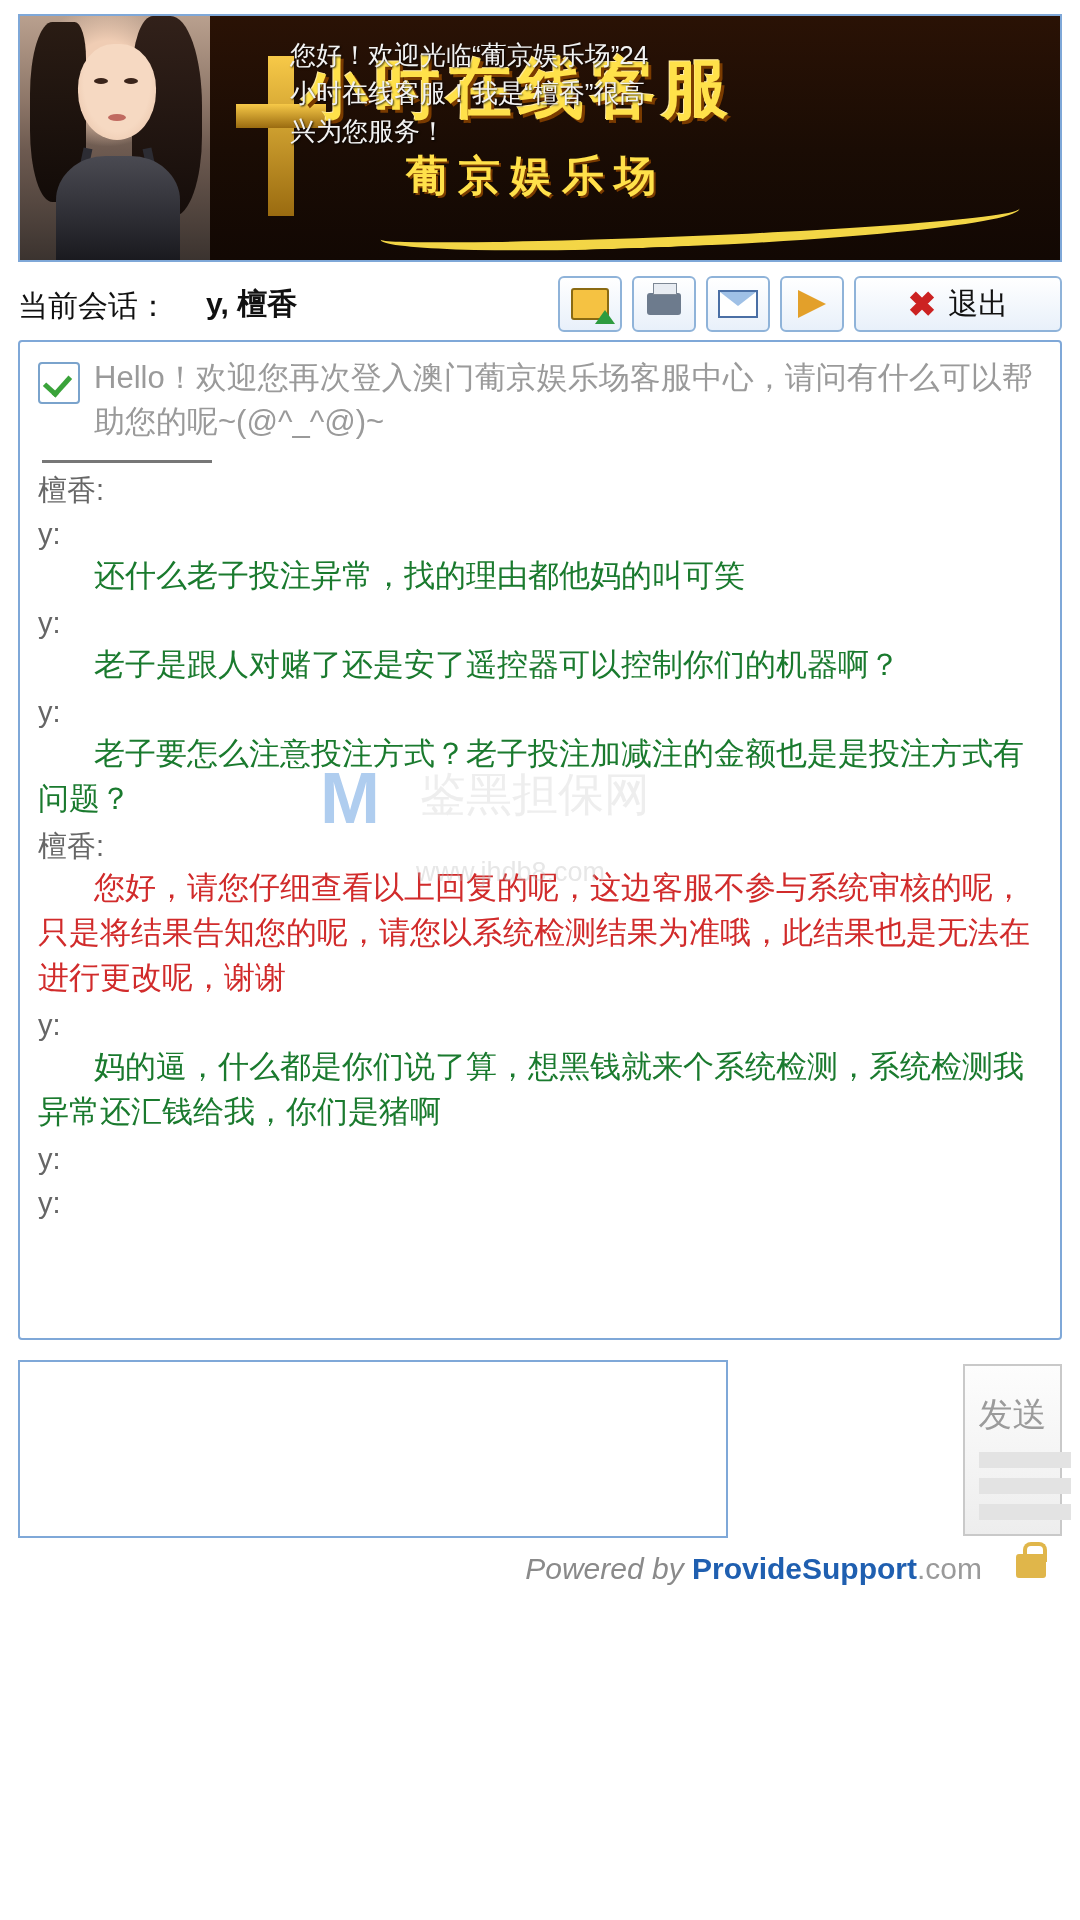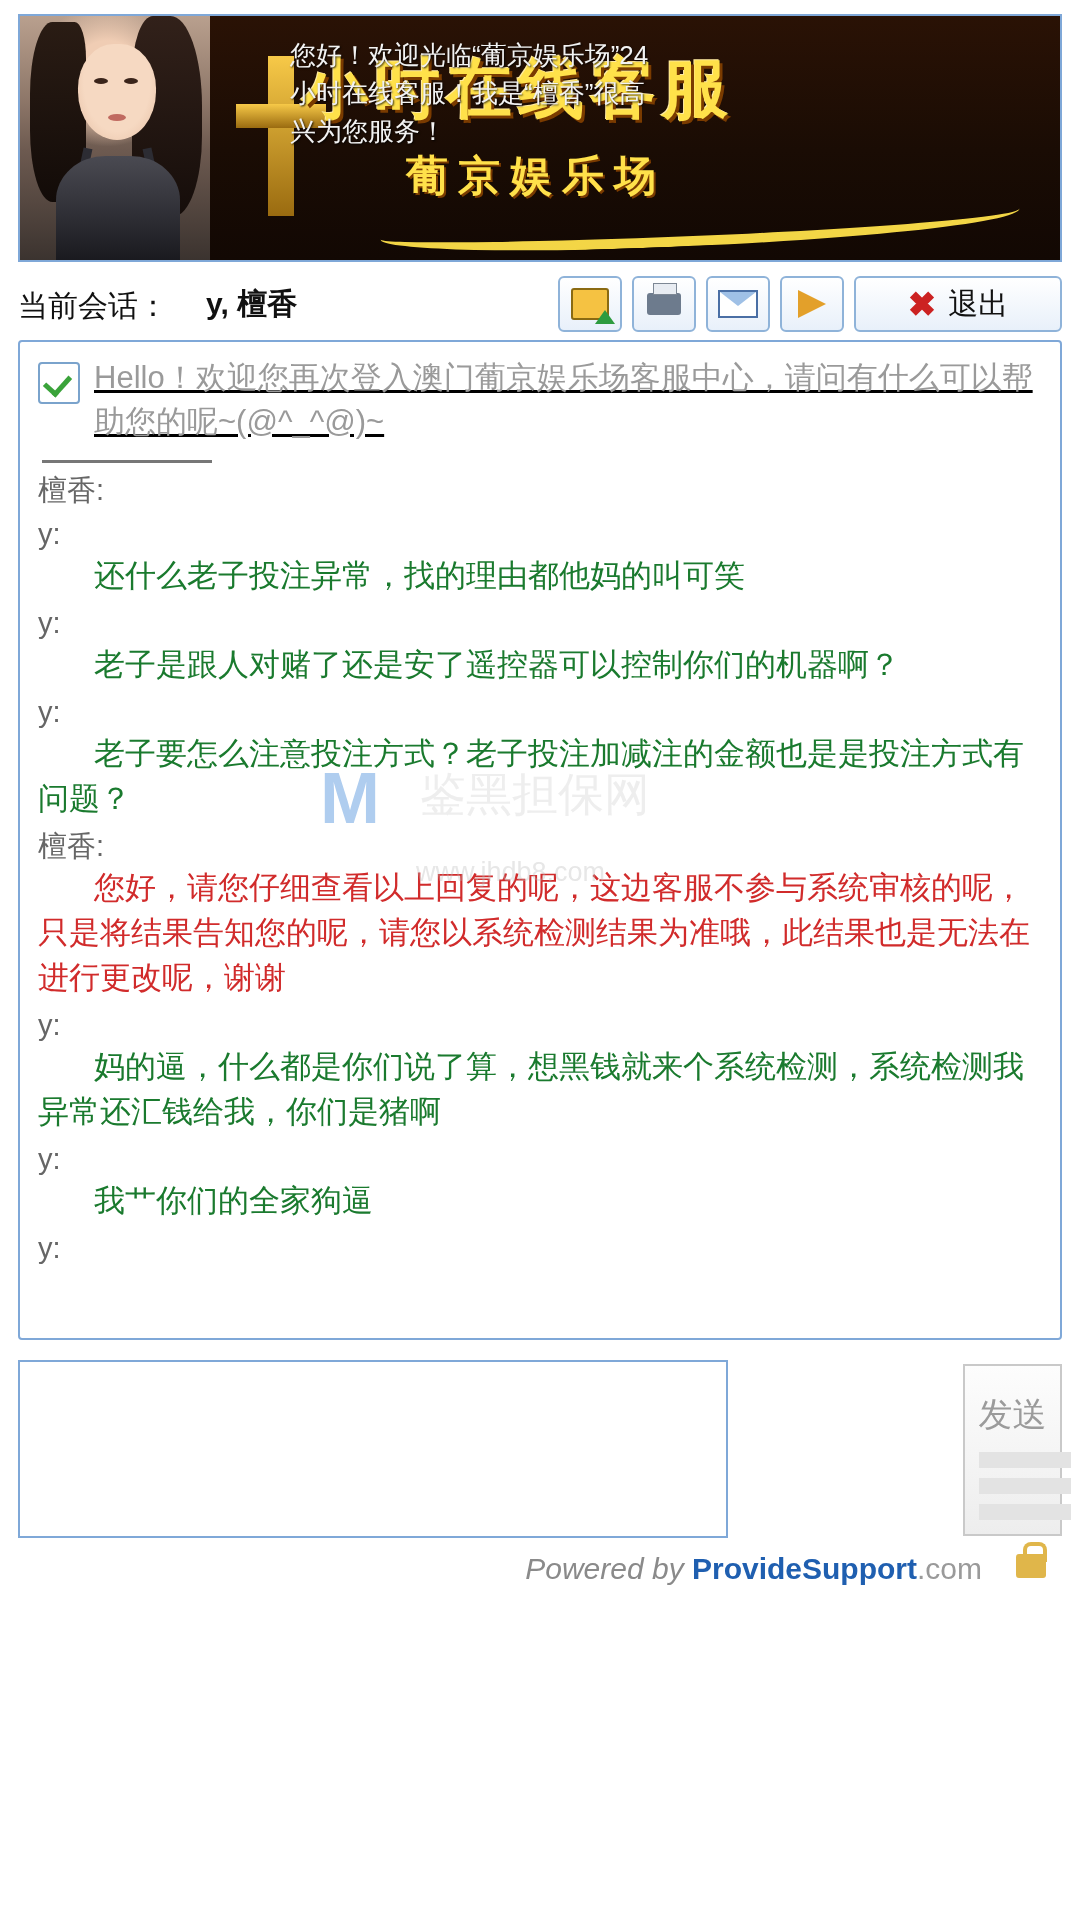--- a/index.html
+++ b/index.html
@@ -239,21 +239,20 @@
     border-radius: 4px;
     background: #ffffff;
     box-sizing: border-box;
     padding: 14px 18px 10px 18px;
     overflow: hidden;
   }
   .sys-row {
     display: flex;
     align-items: flex-start;
     gap: 14px;
-    text-decoration: underline;
   }
   .sys-icon {
     flex: 0 0 auto;
     width: 38px; height: 38px;
     background: #ffffff;
     border: 2px solid #7aa3cc;
     border-radius: 4px;
     position: relative;
     margin-top: 6px;
   }
@@ -484,21 +483,20 @@
     <p class="msg agent">您好，请您仔细查看以上回复的呢，这边客服不参与系统审核的呢，只是将结果告知您的呢，请您以系统检测结果为准哦，此结果也是无法在进行更改呢，谢谢</p>
   </div>
 
   <div>
     <div class="speaker">y:</div>
     <p class="msg user">妈的逼，什么都是你们说了算，想黑钱就来个系统检测，系统检测我异常还汇钱给我，你们是猪啊</p>
   </div>
 
   <div>
     <div class="speaker">y:</div>
-    <p class="msg user">我艹你们的全家狗逼</p>
   </div>
 
   <div>
     <div class="speaker">y:</div>
 
   </div>
 
   <div class="watermark">
     <span class="wm-logo">M</span>
     <span class="wm-title">鉴黑担保网</span>

